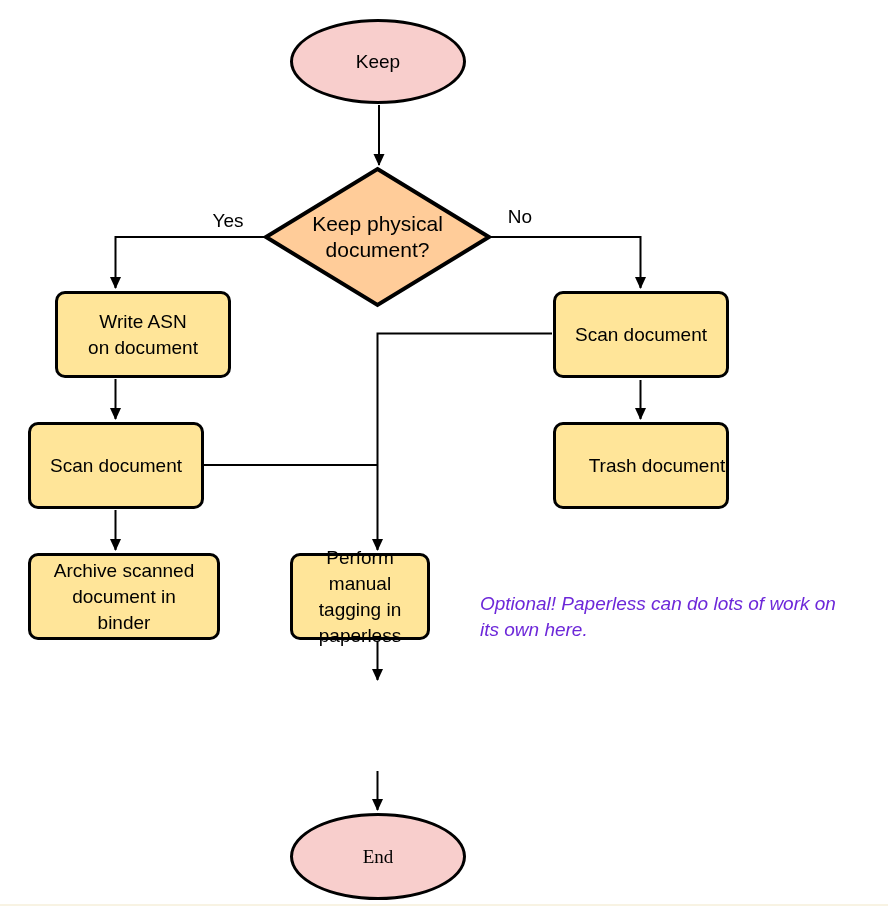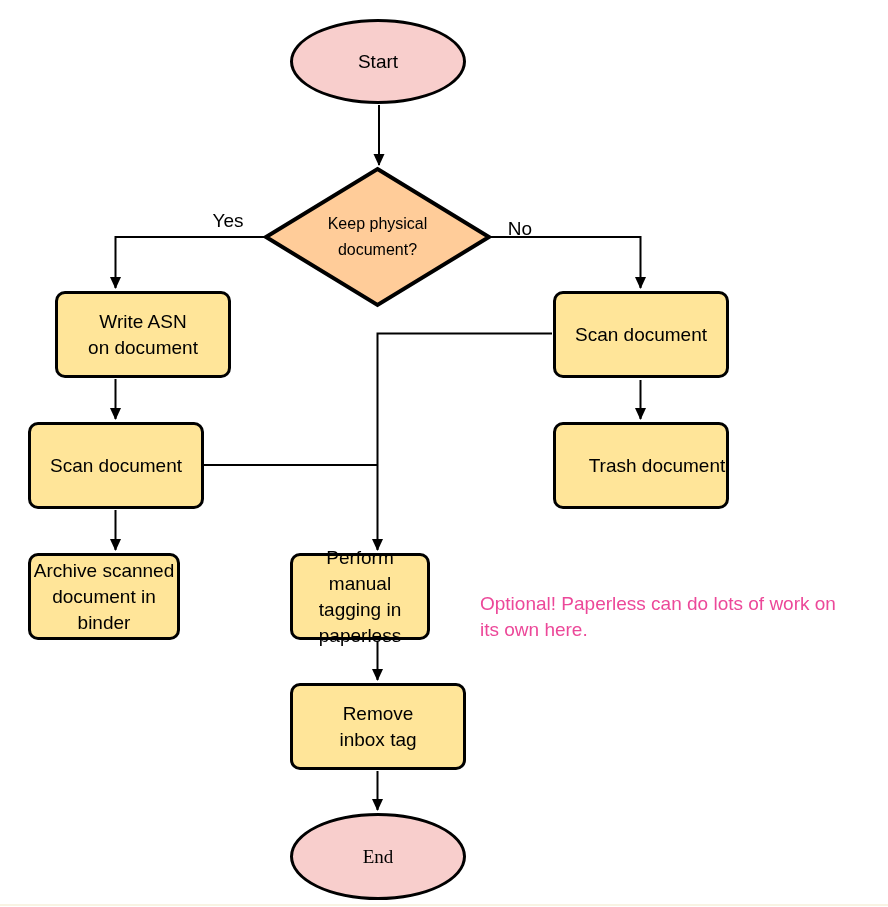--- a/index.html
+++ b/index.html
@@ -72,39 +72,40 @@
   .decision-label {
     position: absolute;
     left: 0;
     top: 0;
     width: 100%;
     height: 100%;
     display: flex;
     align-items: center;
     justify-content: center;
     text-align: center;
-    font-size: 16px;
+    font-size: 21px;
     line-height: 26px;
     white-space: pre-line;
     color: #000000;
   }
   .edge-label {
     position: absolute;
     font-size: 19px;
     line-height: 22px;
     color: #000000;
     text-align: center;
   }
   .annotation {
     position: absolute;
     left: 480px;
     top: 591px;
     font-size: 19px;
     line-height: 26px;
-    color: #ec4899;
+    font-style: italic;
+    color: #6d28d9;
     white-space: pre-line;
     text-align: left;
   }
   .bottom-hairline {
     position: absolute;
     left: 0;
     top: 904px;
     width: 888px;
     height: 2px;
     background: #f8f3e3;
@@ -127,44 +128,44 @@
     <path class="edge" d="M115.5,379 L115.5,419" marker-end="url(#arrow)"></path>
     <path class="edge" d="M115.5,510 L115.5,550" marker-end="url(#arrow)"></path>
     <path class="edge" d="M640.5,380 L640.5,419" marker-end="url(#arrow)"></path>
     <path class="edge" d="M552,333.5 L377.5,333.5 L377.5,550" marker-end="url(#arrow)"></path>
     <path class="edge" d="M204,465 L377.5,465"></path>
     <path class="edge" d="M377.5,641 L377.5,680" marker-end="url(#arrow)"></path>
     <path class="edge" d="M377.5,771 L377.5,810" marker-end="url(#arrow)"></path>
   </svg>
 
   <div class="node terminal" style="left:290px; top:19px; width:176px; height:85px;">
-    <span>Start</span>
+    <span>Keep</span>
   </div>
 
   <div class="decision-wrap">
     <svg width="229" height="142" viewBox="0 0 229 142">
       <polygon points="114.5,3 226,71 114.5,139 3,71"></polygon>
     </svg>
     <div class="decision-label">Keep physical
 document?</div>
   </div>
 
   <div class="edge-label" style="left:205px; top:210px; width:46px;">Yes</div>
-  <div class="edge-label" style="left:500px; top:218px; width:40px;">No</div>
+  <div class="edge-label" style="left:500px; top:206px; width:40px;">No</div>
 
   <div class="node process" style="left:28px; top:291px; width:176px; height:87px;margin-left:27px;">
     <span>Write ASN
 on document</span>
   </div>
 
   <div class="node process" style="left:28px; top:422px; width:176px; height:87px;">
     <span>Scan document</span>
   </div>
 
-  <div class="node process" style="left:28px; top:553px; width:152px; height:87px;">
+  <div class="node process" style="left:28px; top:553px; width:192px; height:87px;">
     <span>Archive scanned
 document in
 binder</span>
   </div>
 
   <div class="node process" style="left:553px; top:291px; width:176px; height:87px;">
     <span>Scan document</span>
   </div>
 
   <div class="node process" style="left:553px; top:422px; width:176px; height:87px;padding-left:32px;">
@@ -173,24 +174,20 @@
 
   <div class="node process" style="left:290px; top:553px; width:140px; height:87px;">
     <span>Perform manual
 tagging in
 paperless</span>
   </div>
 
   <div class="annotation">Optional! Paperless can do lots of work on
 its own here.</div>
 
-  <div class="node process" style="left:290px; top:683px; width:176px; height:87px;">
-    <span>Remove
-inbox tag</span>
-  </div>
 
   <div class="node terminal" style="left:290px; top:813px; width:176px; height:87px;font-family:Liberation Serif, serif;">
     <span>End</span>
   </div>
 
   <div class="bottom-hairline"></div>
 
 </div>
 
 </body></html>

